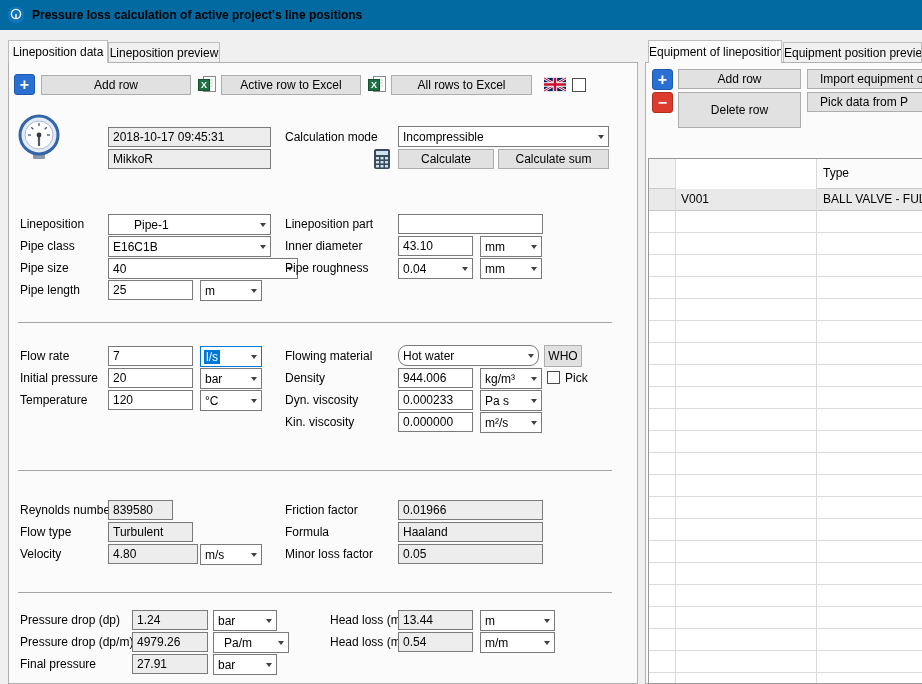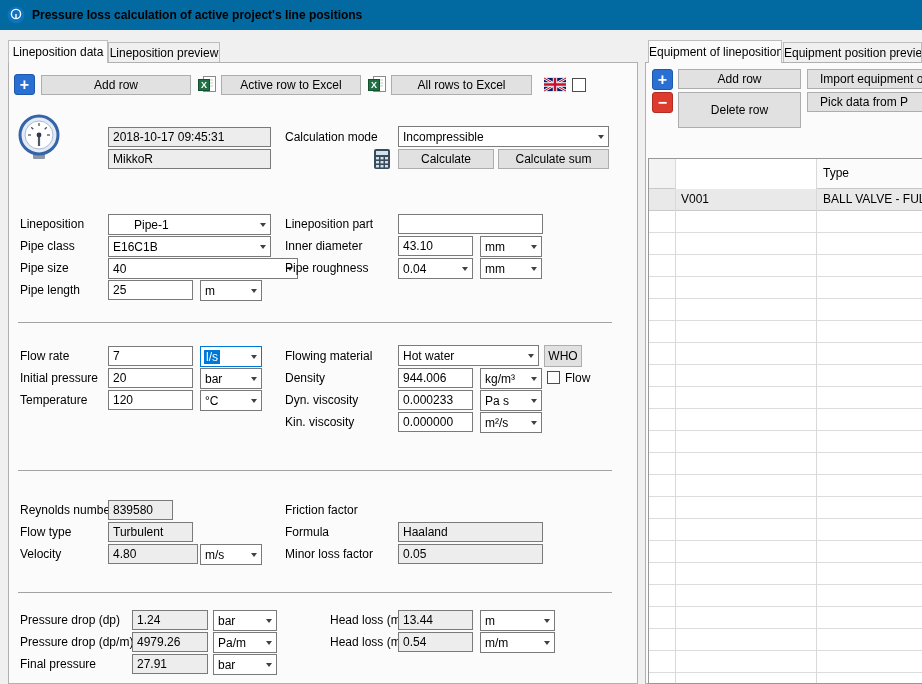--- a/index.html
+++ b/index.html
@@ -186,40 +186,40 @@
 
   <div class="sep" style="left:18px;top:322px;width:594px;"></div>
 
   <div class="L" style="left:20px;top:348px;">Flow rate</div>
   <div class="T" style="left:108px;top:346px;width:85px;">7</div>
   <div class="C focus" style="left:200px;top:346px;width:62px;">
     <span class="cv">l/s</span>
       <span class="arr"></span>
   </div>
   <div class="L" style="left:285px;top:348px;">Flowing material</div>
-  <div class="C" style="left:398px;top:345px;width:141px;">
+  <div class="C" style="left:398px;top:345px;width:141px;border-radius:9px;">
     <span class="cv">Hot water</span>
       <span class="arr"></span>
   </div>
   <div class="B" style="left:544px;top:345px;width:38px;height:22px;">WHO</div>
 
   <div class="L" style="left:20px;top:370px;">Initial pressure</div>
   <div class="T" style="left:108px;top:368px;width:85px;">20</div>
   <div class="C" style="left:200px;top:368px;width:62px;">
     <span class="cv">bar</span>
       <span class="arr"></span>
   </div>
   <div class="L" style="left:285px;top:370px;">Density</div>
   <div class="T" style="left:398px;top:368px;width:75px;">944.006</div>
   <div class="C" style="left:480px;top:368px;width:62px;">
     <span class="cv">kg/m³</span>
       <span class="arr"></span>
   </div>
   <span class="cb" style="left:547px;top:371px;"></span>
-  <div class="L" style="left:565px;top:370px;">Flow</div>
+  <div class="L" style="left:565px;top:370px;">Pick</div>
 
   <div class="L" style="left:20px;top:392px;">Temperature</div>
   <div class="T" style="left:108px;top:390px;width:85px;">120</div>
   <div class="C" style="left:200px;top:390px;width:62px;">
     <span class="cv">°C</span>
       <span class="arr"></span>
   </div>
   <div class="L" style="left:285px;top:392px;">Dyn. viscosity</div>
   <div class="T" style="left:398px;top:390px;width:75px;">0.000233</div>
   <div class="C" style="left:480px;top:390px;width:62px;">
@@ -232,20 +232,21 @@
   <div class="C" style="left:480px;top:412px;width:62px;">
     <span class="cv">m²/s</span>
       <span class="arr"></span>
   </div>
 
   <div class="sep" style="left:18px;top:470px;width:594px;"></div>
 
   <div class="L" style="left:20px;top:502px;">Reynolds number</div>
   <div class="T ro" style="left:108px;top:500px;width:65px;">839580</div>
   <div class="L" style="left:285px;top:502px;">Friction factor</div>
+  <div class="T ro" style="left:398px;top:500px;width:145px;">0.01966</div>
 
   <div class="L" style="left:20px;top:524px;">Flow type</div>
   <div class="T ro" style="left:108px;top:522px;width:85px;">Turbulent</div>
   <div class="L" style="left:285px;top:524px;">Formula</div>
   <div class="T ro" style="left:398px;top:522px;width:145px;">Haaland</div>
 
   <div class="L" style="left:20px;top:546px;">Velocity</div>
   <div class="T ro" style="left:108px;top:544px;width:90px;">4.80</div>
   <div class="C" style="left:200px;top:544px;width:62px;">
     <span class="cv">m/s</span>
@@ -264,21 +265,21 @@
   </div>
   <div class="L" style="left:330px;top:612px;">Head loss (m)</div>
   <div class="T ro" style="left:398px;top:610px;width:75px;">13.44</div>
   <div class="C" style="left:480px;top:610px;width:75px;">
     <span class="cv">m</span>
       <span class="arr"></span>
   </div>
 
   <div class="L" style="left:20px;top:634px;">Pressure drop (dp/m)</div>
   <div class="T ro" style="left:132px;top:632px;width:76px;">4979.26</div>
-  <div class="C" style="left:213px;top:632px;width:64px;">
+  <div class="C" style="left:213px;top:632px;width:76px;padding-left:6px;">
     <span class="cv">Pa/m</span>
       <span class="arr"></span>
   </div>
   <div class="L" style="left:330px;top:634px;">Head loss (m/m)</div>
   <div class="T ro" style="left:398px;top:632px;width:75px;">0.54</div>
   <div class="C" style="left:480px;top:632px;width:75px;">
     <span class="cv">m/m</span>
       <span class="arr"></span>
   </div>
 

